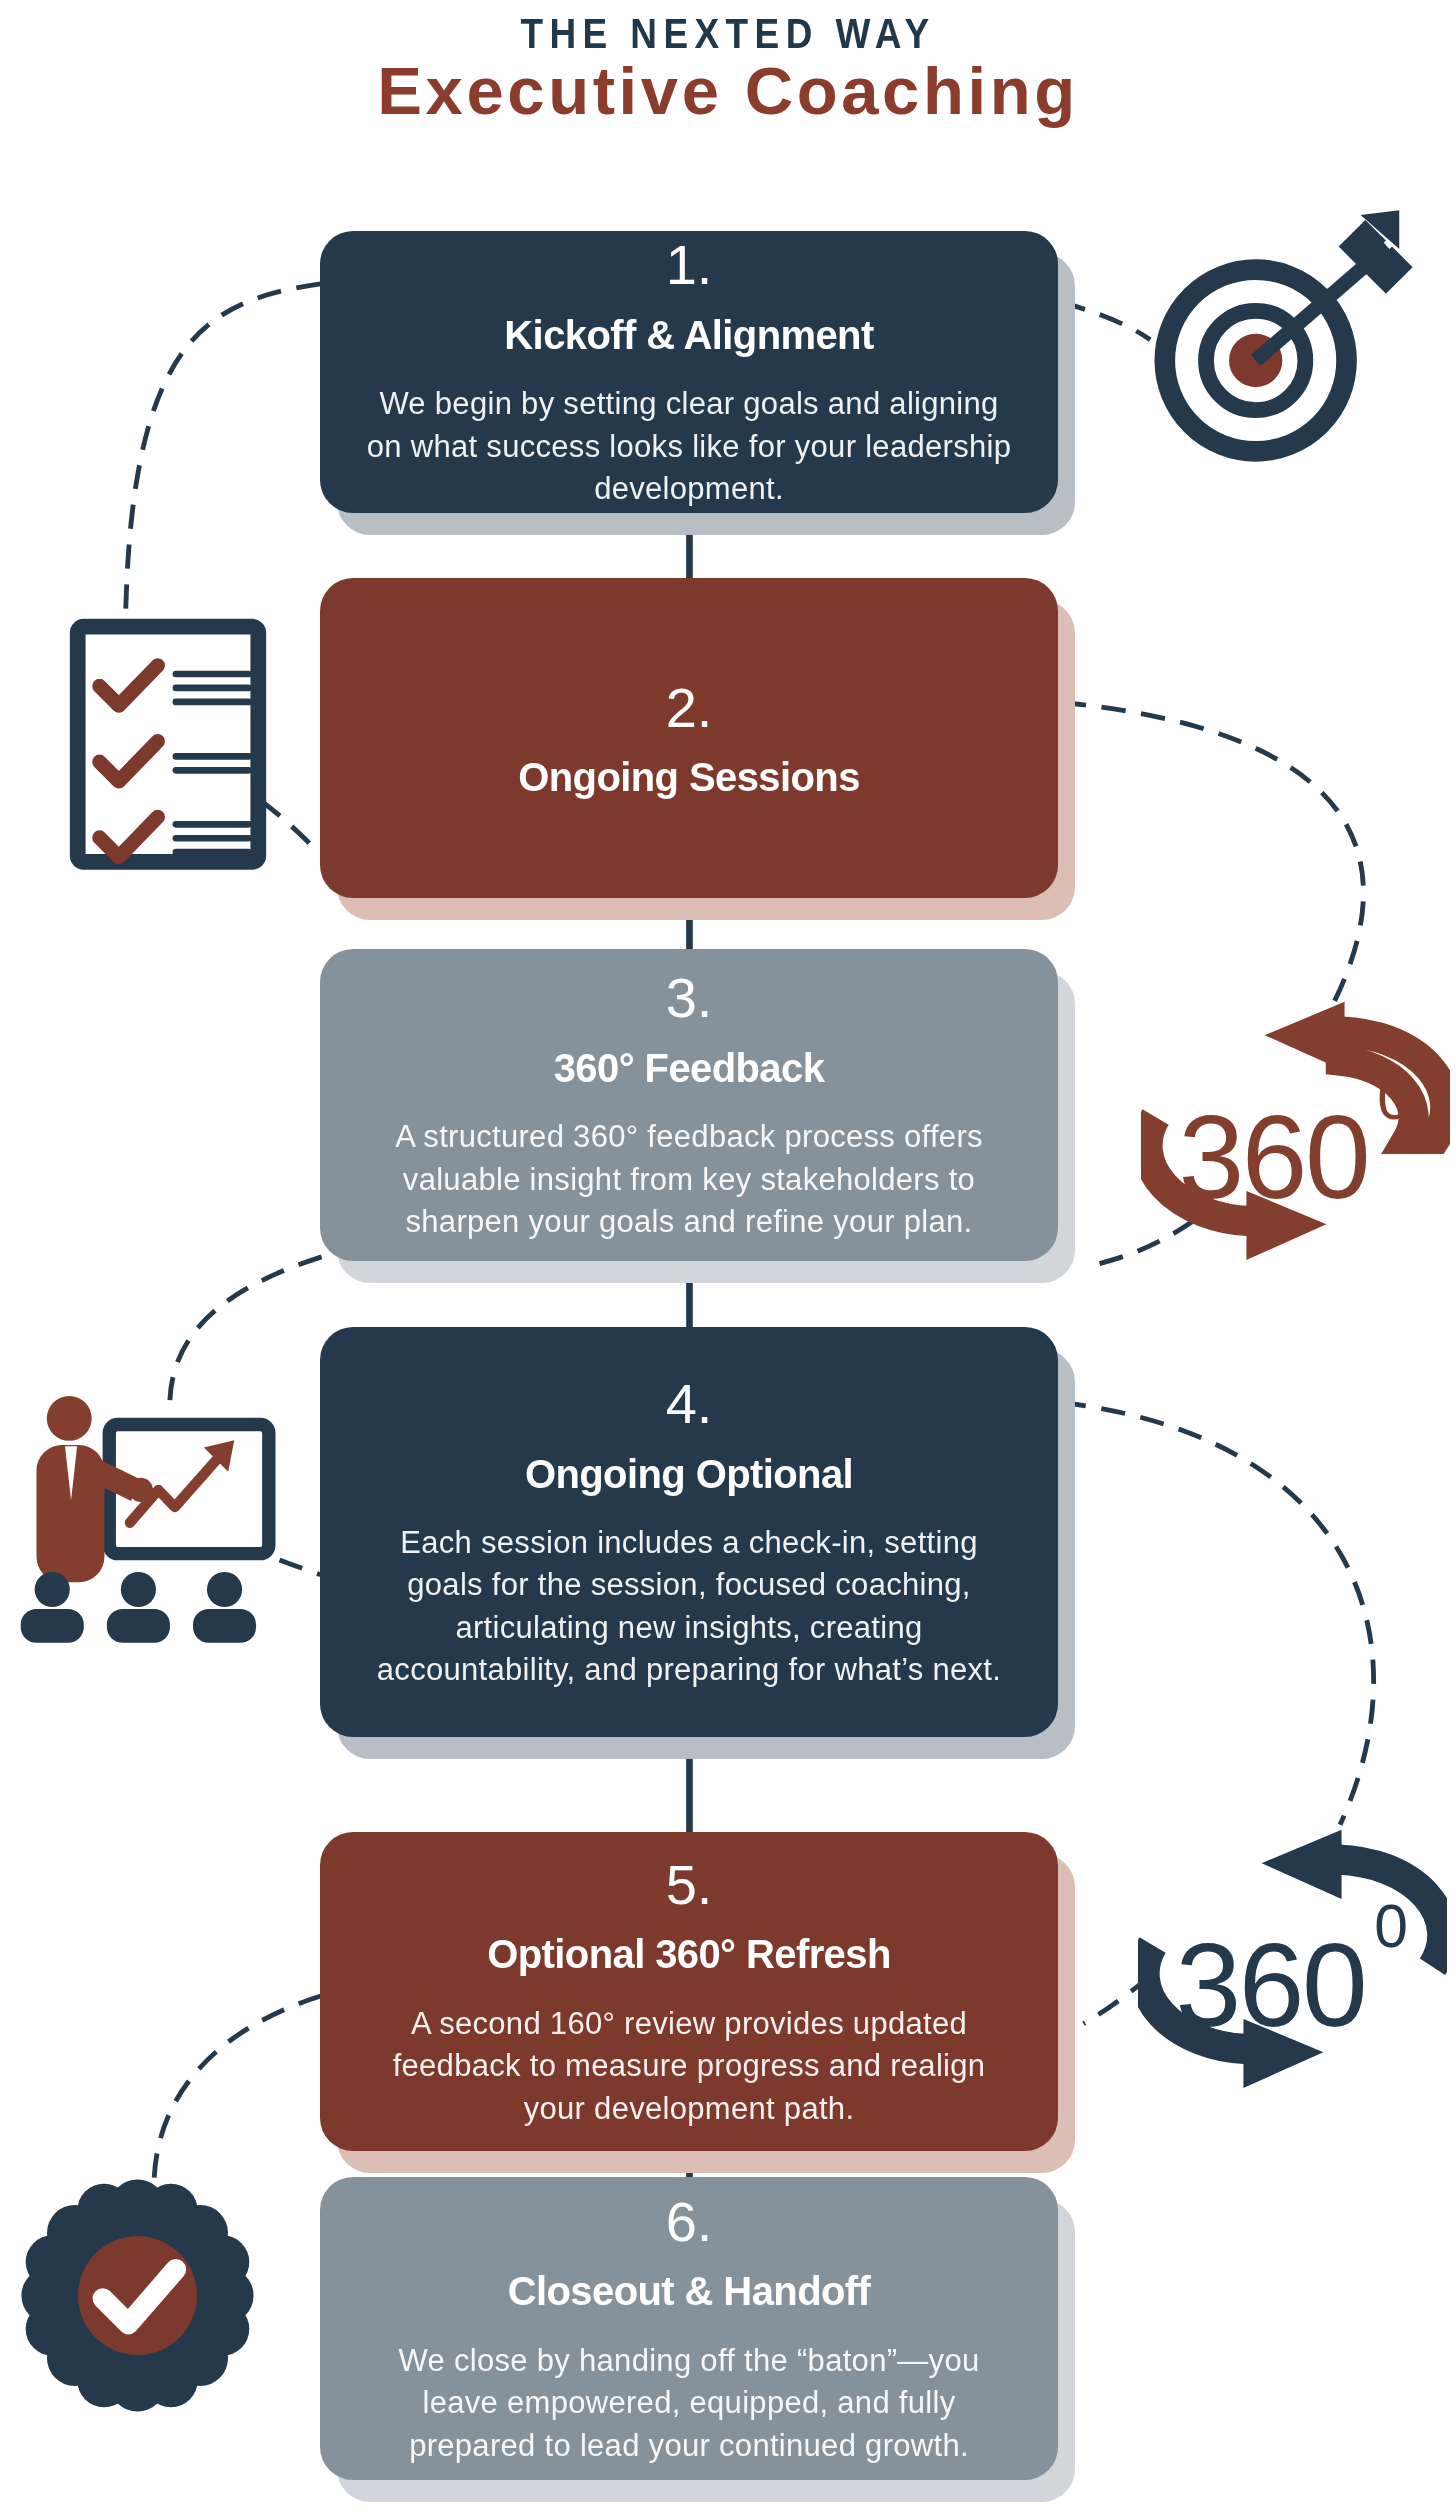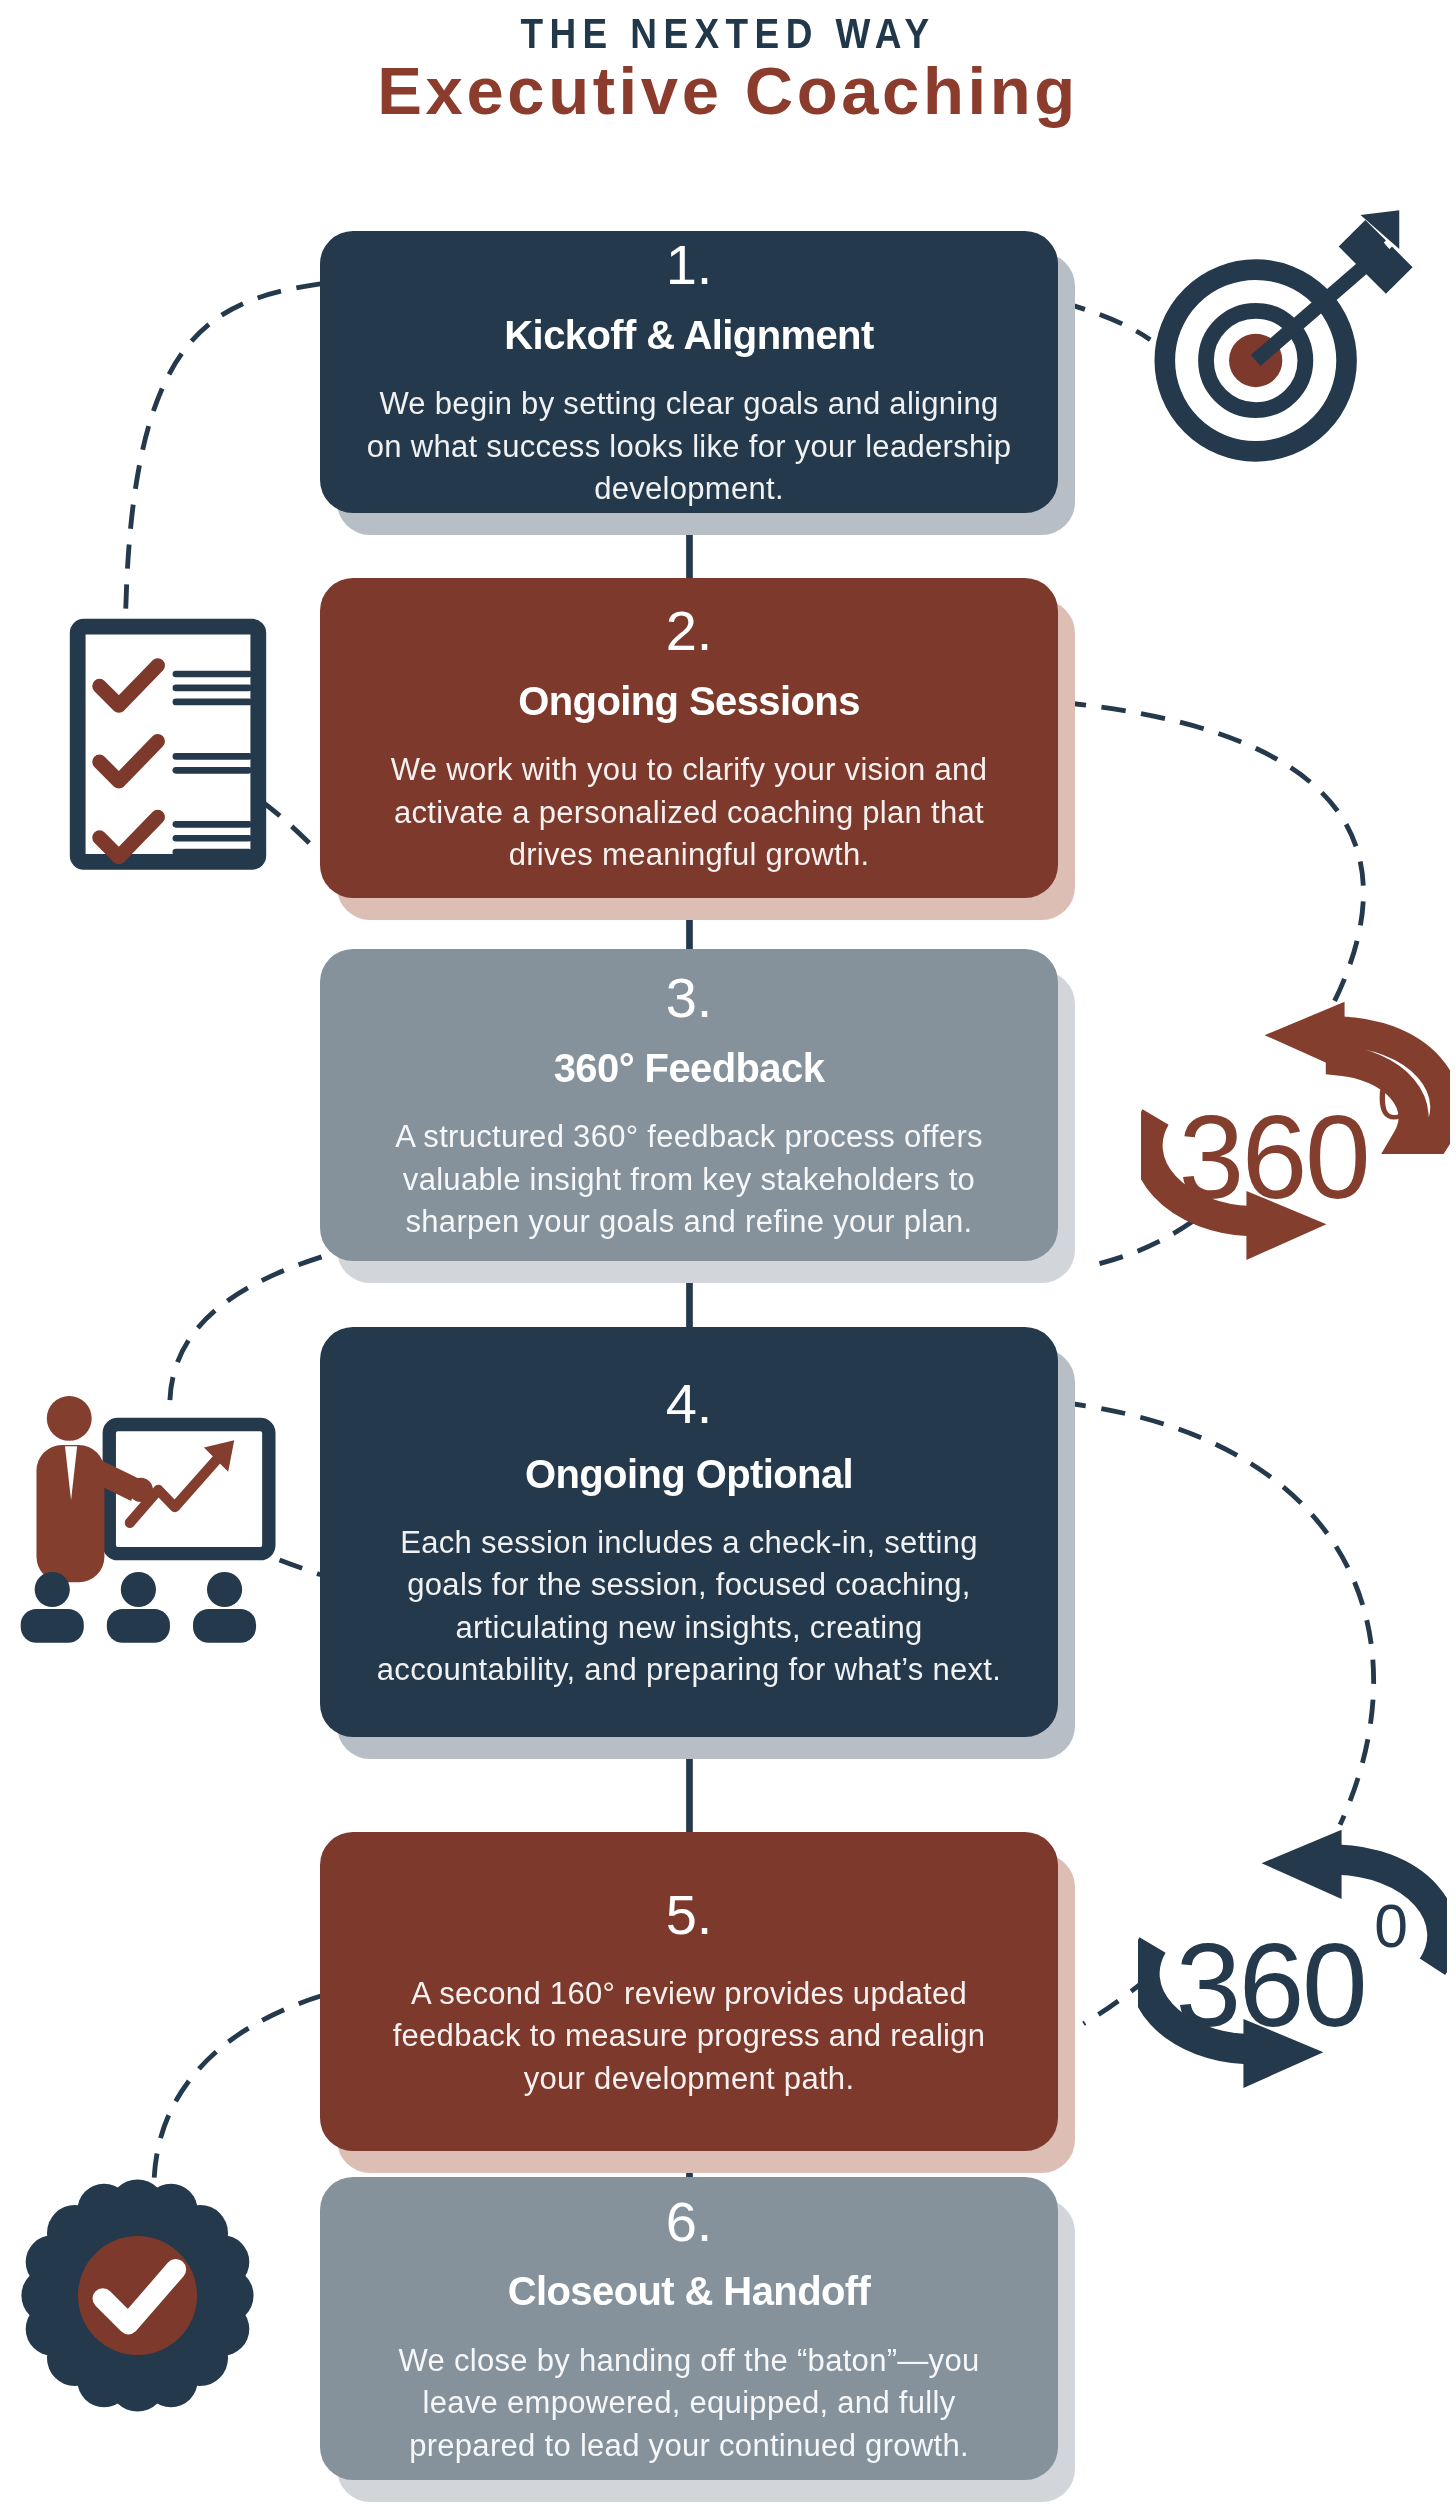--- a/index.html
+++ b/index.html
@@ -78,34 +78,34 @@
 <div class="pagetitle">Executive Coaching</div>
 
 <div id="card1" class="card navy">
   <div class="num">1.</div>
   <div class="ttl">Kickoff &amp; Alignment</div>
   <div class="desc">We begin by setting clear goals and aligning on what success looks like for your leadership development.</div>
 </div>
 <div id="card2" class="card maroon">
   <div class="num">2.</div>
   <div class="ttl">Ongoing Sessions</div>
-  <div class="desc">We work with you to clarify your vision and activate a personalized coaching plan that drives meaningful growth.</div>
 </div>
 <div id="card3" class="card gray">
   <div class="num">3.</div>
   <div class="ttl">360° Feedback</div>
   <div class="desc">A structured 360° feedback process offers valuable insight from key stakeholders to sharpen your goals and refine your plan.</div>
 </div>
 <div id="card4" class="card navy">
   <div class="num">4.</div>
   <div class="ttl">Ongoing Optional</div>
   <div class="desc">Each session includes a check-in, setting goals for the session, focused coaching, articulating new insights, creating accountability, and preparing for what’s next.</div>
 </div>
 <div id="card5" class="card maroon">
   <div class="num">5.</div>
+  <div class="ttl">Optional 360° Refresh</div>
   <div class="desc">A second 160° review provides updated feedback to measure progress and realign your development path.</div>
 </div>
 <div id="card6" class="card gray">
   <div class="num">6.</div>
   <div class="ttl">Closeout &amp; Handoff</div>
   <div class="desc">We close by handing off the “baton”—you leave empowered, equipped, and fully prepared to lead your continued growth.</div>
 </div>
 
 <svg id="icon-target" class="icon-abs" width="328" height="309" viewBox="0 0 540 510">
   <circle cx="215" cy="250" r="150" fill="none" stroke="#24394B" stroke-width="34"></circle>

